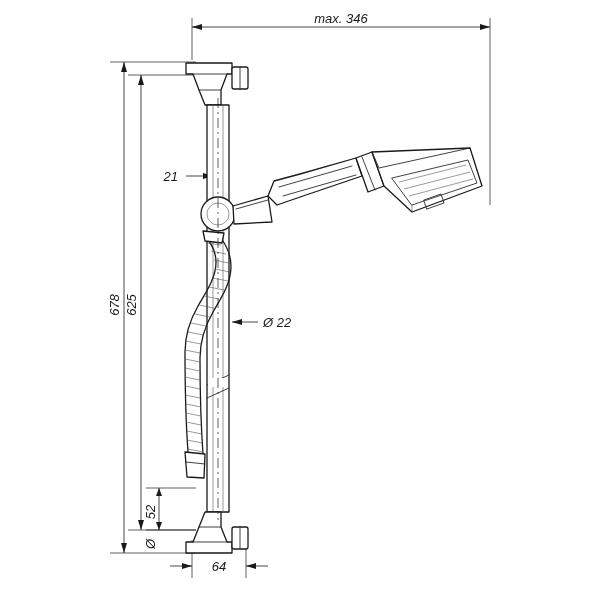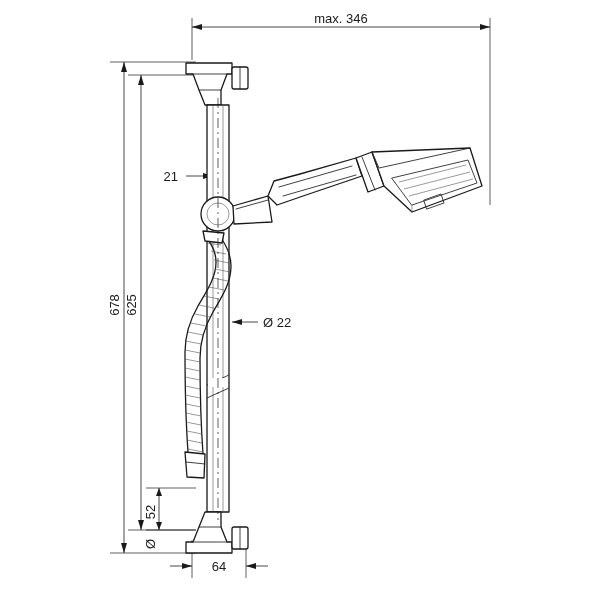--- a/index.html
+++ b/index.html
@@ -10,20 +10,21 @@
   body {
     width: 600px;
     height: 600px;
     font-family: "Liberation Sans", sans-serif;
     overflow: hidden;
   }
   #drawing-root {
     position: relative;
     width: 600px;
     height: 600px;
+    font-style: italic;
   }
   svg#technical-drawing {
     display: block;
     width: 600px;
     height: 600px;
   }
   .dim-text {
     font-family: "Liberation Sans", sans-serif;
     font-size: 13px;
     fill: #1a1a1a;

